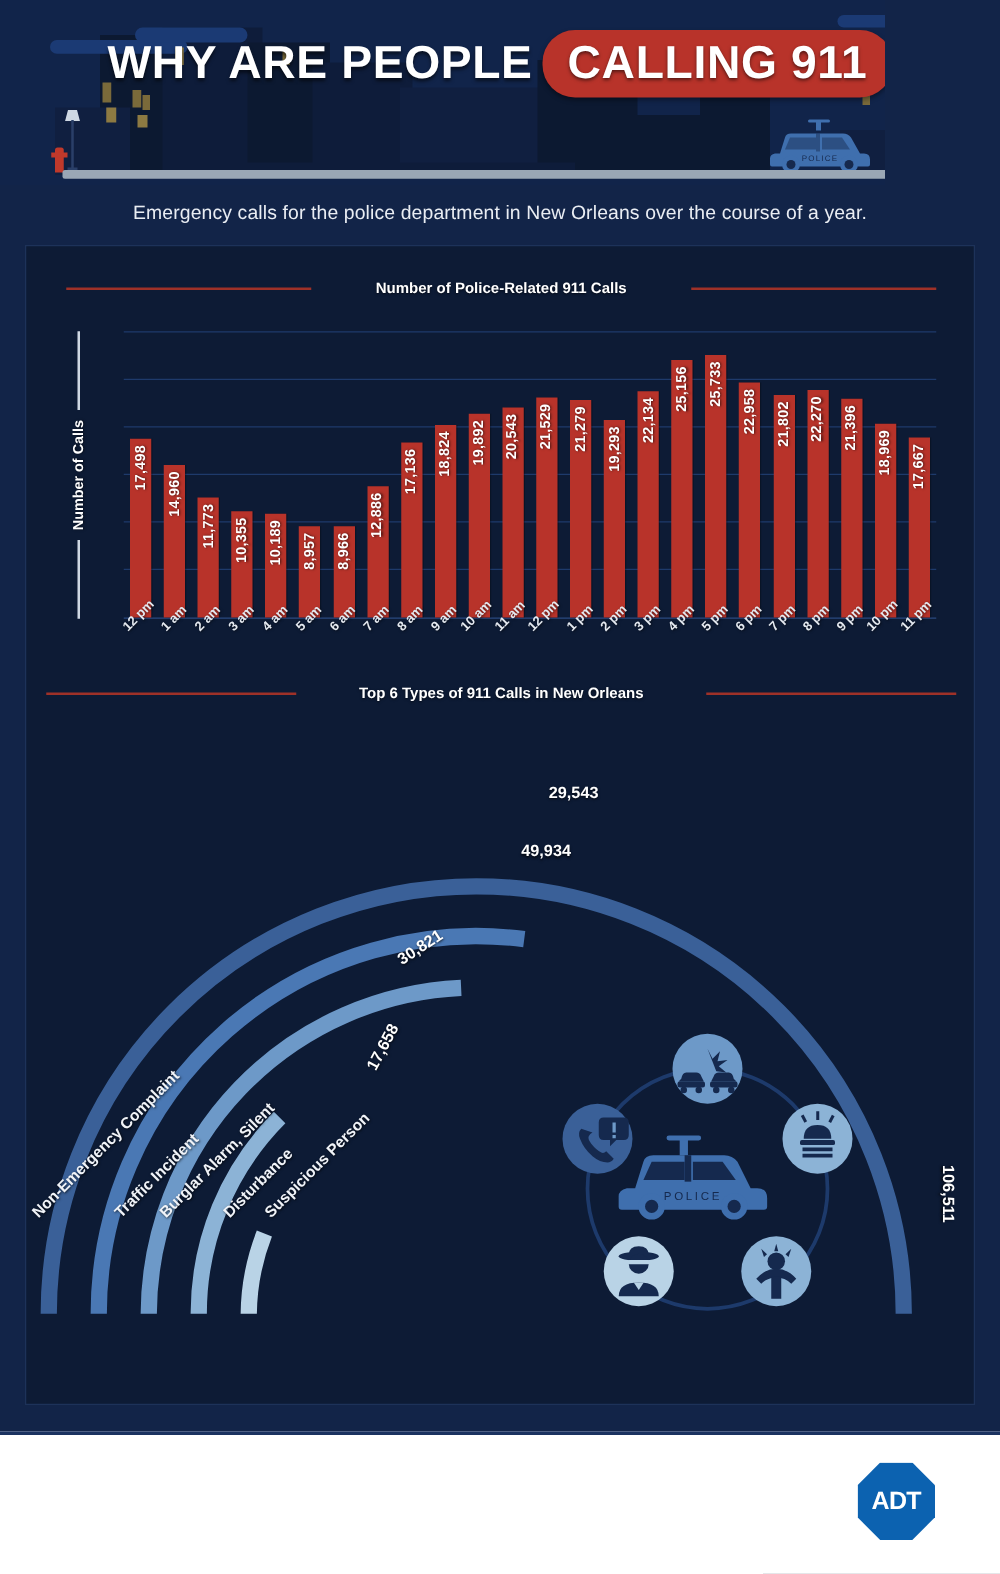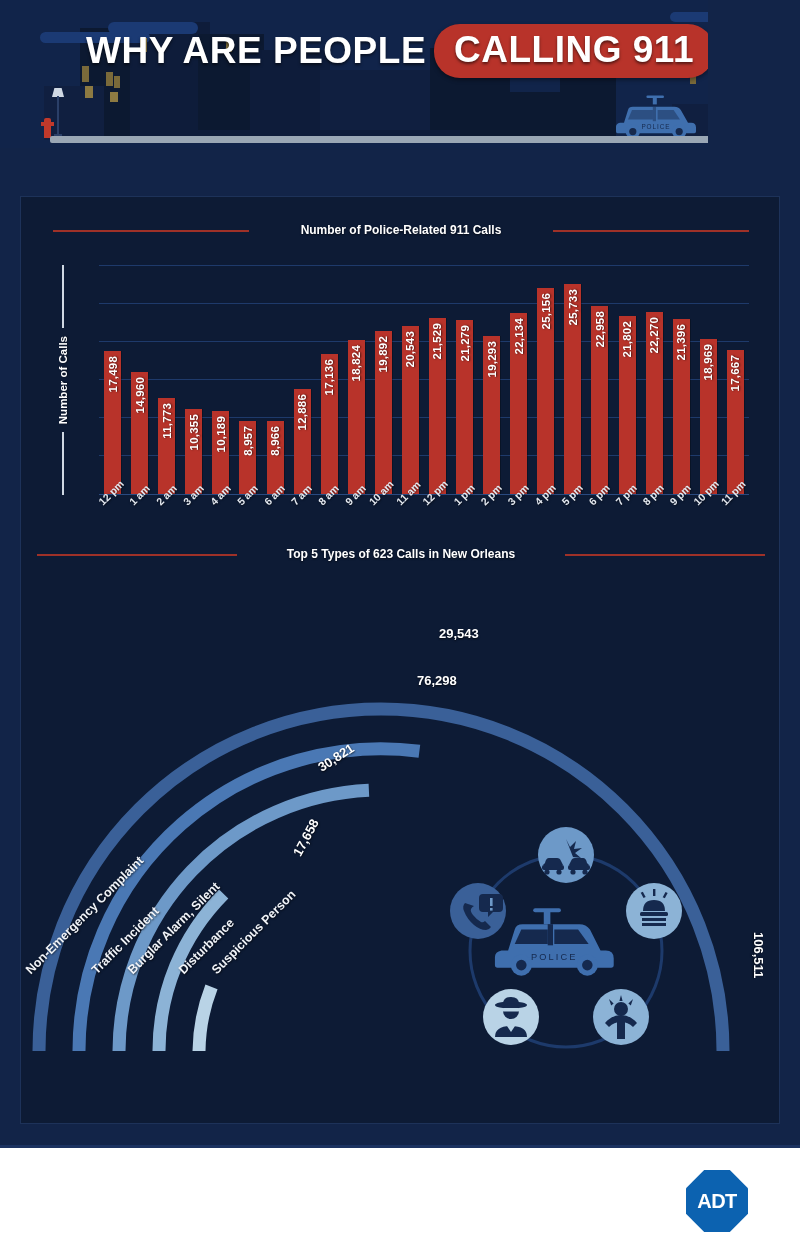--- a/index.html
+++ b/index.html
@@ -217,20 +217,21 @@
 
     <div class="ground"></div>
 
     <div class="title-wrap">
       <div class="title-line1">
         <span>WHY ARE PEOPLE</span><span class="pill">CALLING 911</span>
       </div>
     </div>
   </div>
 
+  <div class="subtitle">Emergency calls for the police department in New Orleans over the course of a year.</div>
 
   <div class="panel">
 
     <div class="barchart">
 
       <div class="sec-title" style="top:4px;">
         <span class="rule-l" style="left:32px;width:196px;"></span>
         <span>Number of Police-Related 911 Calls</span>
         <span class="rule-r" style="right:32px;width:196px;"></span>
       </div>
@@ -446,21 +447,21 @@
           <div class="xcell">
             <span class="xlab">11 pm</span>
           </div>
         </div>
     </div>
 
     <div class="arcsec">
 
       <div class="sec-title" style="top:0px;">
         <span class="rule-l" style="left:16px;width:200px;"></span>
-        <span>Top 5 Types of 623 Calls in New Orleans</span>
+        <span>Top 6 Types of 911 Calls in New Orleans</span>
         <span class="rule-r" style="right:16px;width:200px;"></span>
       </div>
 
       <svg class="arcsvg" viewBox="0 0 760 520">
 
         <g fill="none" stroke-linecap="butt">
           <path id="arc0" d="M 18 470 A 342 342 0 0 1 702 470" stroke="#3a6098" stroke-width="13"></path>
           <path id="arc1" d="M 58 470 A 302 302 0 0 1 398.4 170.3" stroke="#4a78b4" stroke-width="13"></path>
           <path id="arc2" d="M 98 470 A 262 262 0 0 1 347.9 209.3" stroke="#6d99c8" stroke-width="13"></path>
           <path id="arc3" d="M 138 470 A 222 222 0 0 1 202.7 313.0" stroke="#8cb3d6" stroke-width="13"></path>
@@ -530,21 +531,21 @@
           <circle cx="600" cy="428" r="7" fill="#15294e"></circle>
           <path d="M600 414 l1.6 6 h-3.2 z" fill="#15294e"></path>
           <path d="M588 418 l4.6 4.4 -2.4 2.1 z" fill="#15294e"></path>
           <path d="M612 418 l-4.6 4.4 2.4 2.1 z" fill="#15294e"></path>
           <path d="M584 442 q7-8 16-8 q9 0 16 8 l-4 4 q-5-5 -12-5 q-7 0 -12 5 z" fill="#15294e"></path>
           <rect x="596" y="440" width="8" height="18" fill="#15294e"></rect>
         </g>
       </svg>
 
       <div class="arc-val" style="left:418px;top:79px;">29,543</div>
-      <div class="arc-val" style="left:396px;top:126px;">76,298</div>
+      <div class="arc-val" style="left:396px;top:126px;">49,934</div>
       <div class="arc-val" style="left:295px;top:203px;transform:rotate(-33deg);">30,821</div>
       <div class="arc-val" style="left:265px;top:283px;transform:rotate(-62deg);">17,658</div>
       <div class="arc-val" style="left:730px;top:385px;writing-mode:vertical-rl;">106,511</div>
 
       <div class="cat-lab" style="left:2px;top:420px;">Non-Emergency Complaint</div>
       <div class="cat-lab" style="left:68px;top:420px;">Traffic Incident</div>
       <div class="cat-lab" style="left:104px;top:420px;">Burglar Alarm, Silent</div>
       <div class="cat-lab" style="left:155px;top:420px;">Disturbance</div>
       <div class="cat-lab" style="left:188px;top:420px;">Suspicious Person</div>
     </div>

